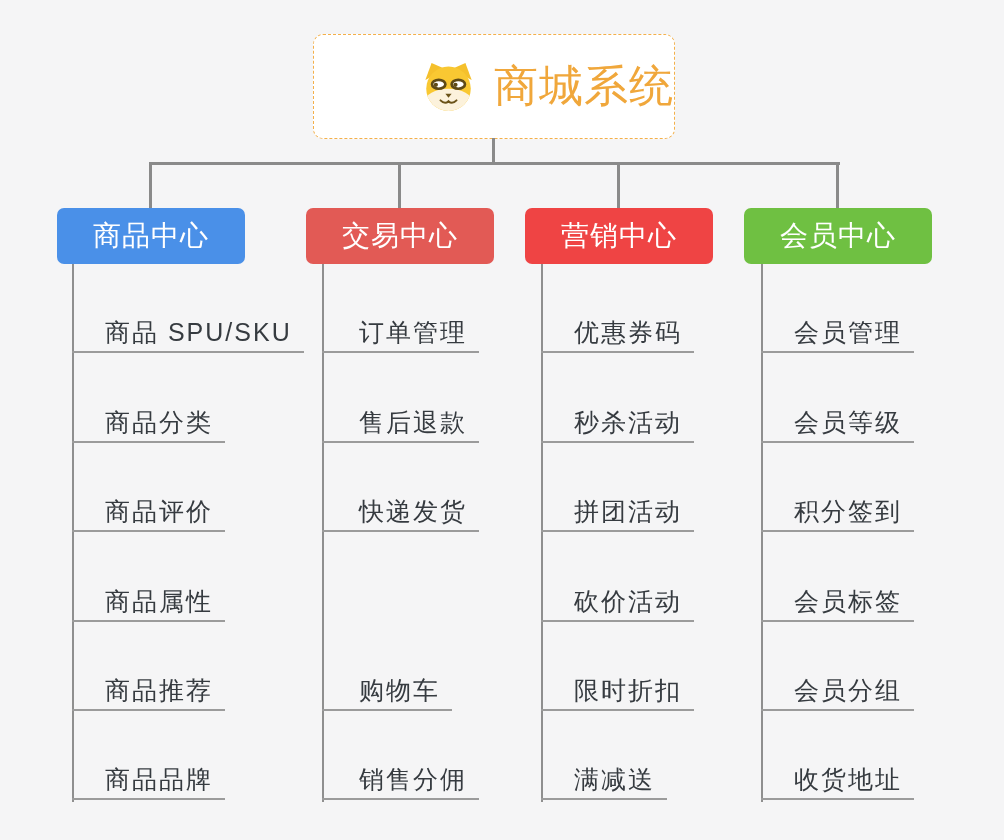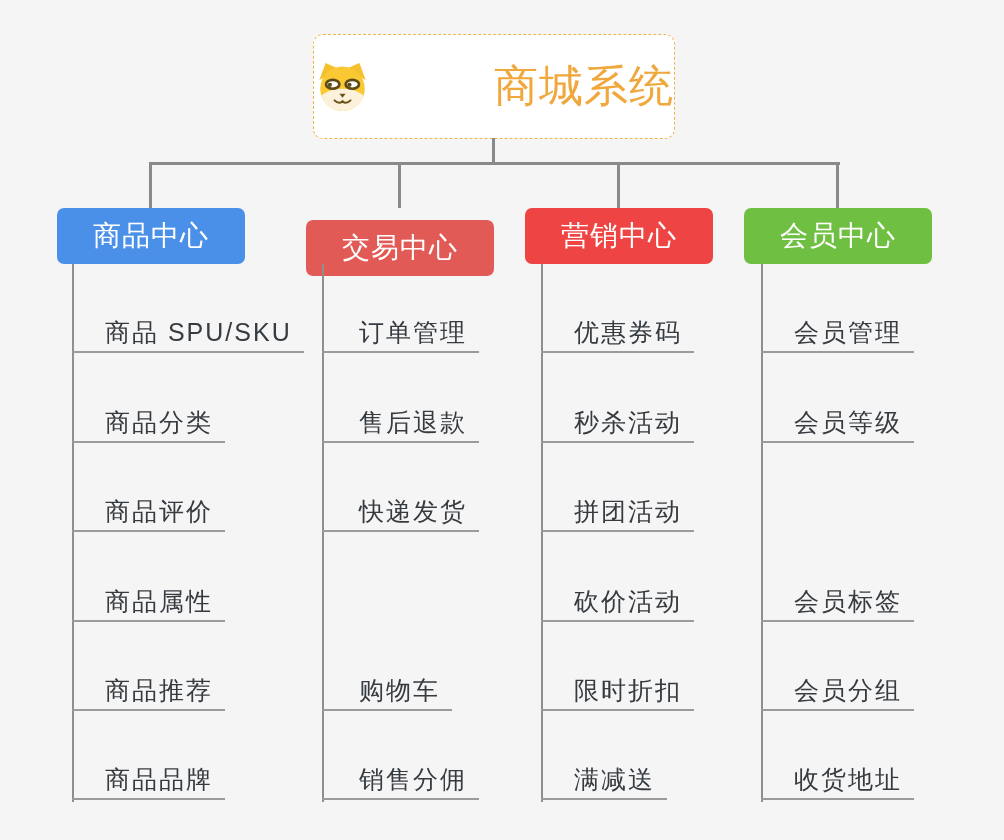--- a/index.html
+++ b/index.html
@@ -4,38 +4,38 @@
 <style>
   html,body{margin:0;padding:0;background:#f5f5f6;}
   .canvas{
     position:relative;width:1004px;height:840px;background:#f5f5f6;
     font-family:"Liberation Sans","DejaVu Sans",sans-serif;overflow:hidden;
   }
   
   .root-node{
     position:absolute;left:313px;top:34px;width:362px;height:105px;
     background:#ffffff;border:1px dashed #f4b04a;border-radius:10px;
-    box-sizing:border-box;display:flex;align-items:center;justify-content:space-between;gap:17px;
+    box-sizing:border-box;display:flex;align-items:center;justify-content:flex-end;gap:17px;
     cursor:pointer;
   }
   .root-title{font-size:44px;color:#f0a73b;letter-spacing:1px;white-space:nowrap;}
   .dog{display:inline-flex;line-height:0;}
   
   .line{position:absolute;background:#8a8a8a;}
   .stub{left:492px;top:138px;width:3px;height:26px;}
   .bus{left:149px;top:162px;width:691px;height:3px;}
   .drop{top:163px;width:3px;height:45px;}
   .drop.d0{left:149px;}.drop.d1{left:398px;}.drop.d2{left:617px;}.drop.d3{left:836px;}
   
   .cat{
     position:absolute;top:208px;width:188px;height:56px;border-radius:7px;
     display:flex;align-items:center;justify-content:center;
     color:#ffffff;font-size:28px;letter-spacing:1px;cursor:pointer;
   }
-  .cat.c0{left:57px;justify-content:center;}.cat.c1{left:306px;margin-top:12px;}.cat.c2{left:525px;}.cat.c3{left:744px;}
+  .cat.c0{left:57px;justify-content:center;}.cat.c1{left:306px;}.cat.c2{left:525px;}.cat.c3{left:744px;}
   
   .trunk{position:absolute;top:264px;width:2px;height:538px;background:#8f8f8f;}
   .trunk.c0{left:72px;}.trunk.c1{left:322px;}.trunk.c2{left:541px;}.trunk.c3{left:761px;}
   
   .leaf{
     position:absolute;box-sizing:content-box;white-space:nowrap;
     font-size:25px;letter-spacing:2px;color:#363b40;line-height:32px;
     padding:0 12px 3px 33px;border-bottom:2px solid #9b9b9b;cursor:pointer;
   }
   .leaf.c0{left:72px;}.leaf.c1{left:322px;padding-left:37px;}.leaf.c2{left:541px;}.leaf.c3{left:761px;}
@@ -112,17 +112,18 @@
 
   <div class="leaf c2 r0">优惠券码</div>
   <div class="leaf c2 r1">秒杀活动</div>
   <div class="leaf c2 r2">拼团活动</div>
   <div class="leaf c2 r3">砍价活动</div>
   <div class="leaf c2 r4">限时折扣</div>
   <div class="leaf c2 r5">满减送</div>
 
   <div class="leaf c3 r0">会员管理</div>
   <div class="leaf c3 r1">会员等级</div>
+  <div class="leaf c3 r2">积分签到</div>
   <div class="leaf c3 r3">会员标签</div>
   <div class="leaf c3 r4">会员分组</div>
   <div class="leaf c3 r5">收货地址</div>
 
 </div>
 
 </body></html>

